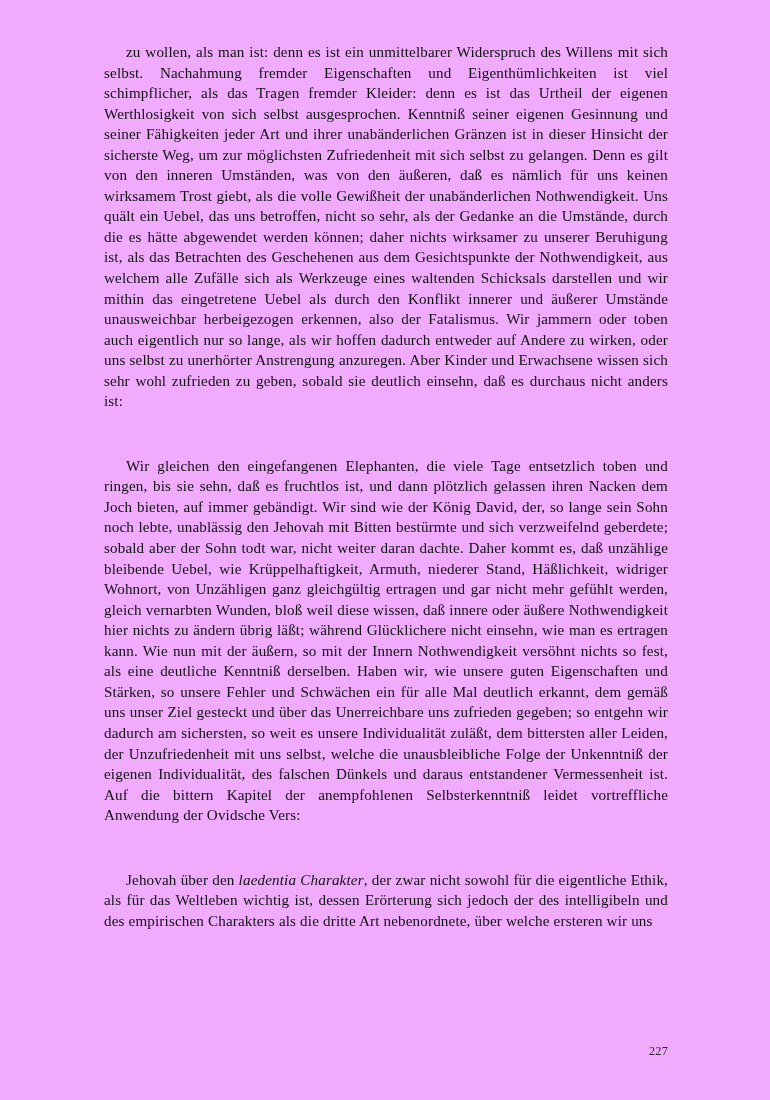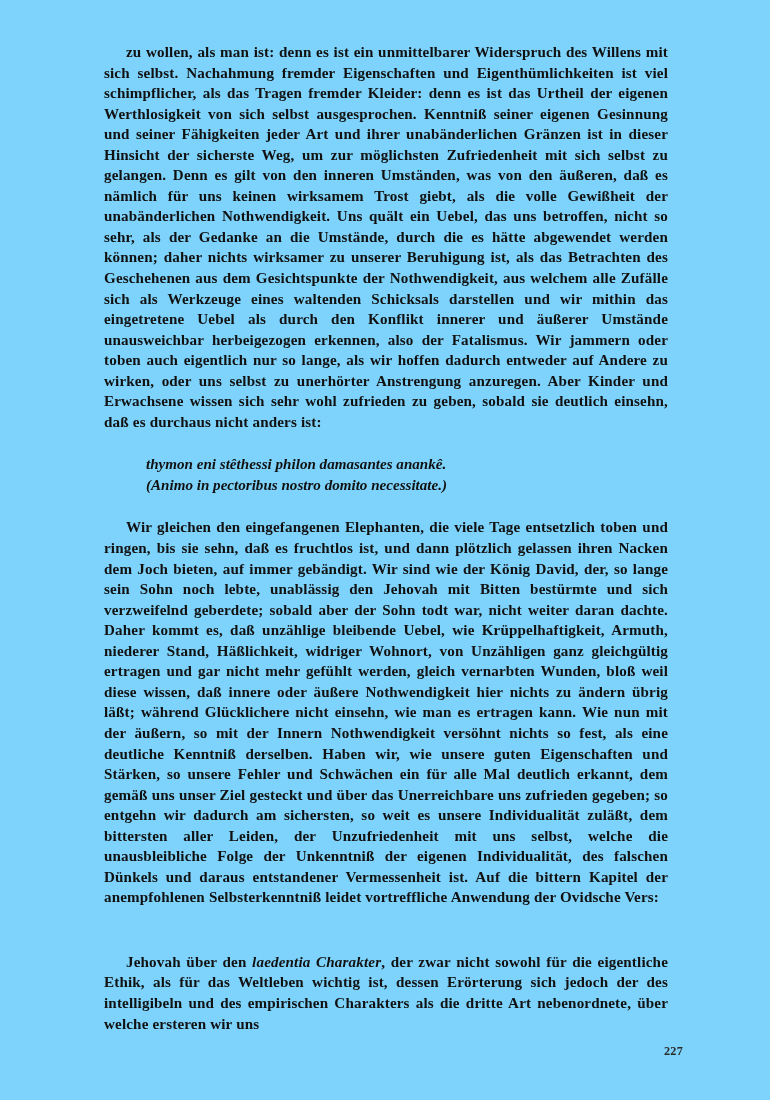--- a/index.html
+++ b/index.html
@@ -13,22 +13,21 @@
     position: relative;
     font-family: "Liberation Serif", "DejaVu Serif", serif;
     color: #111111;
     overflow: hidden;
   }
   #page {
     position: absolute;
     left: 0; top: 0;
     width: 770px;
     height: 1100px;
-    background: #7dd3fc;
-    font-weight: bold;
+    background: #f0abfc;
   }
   #textblock {
     position: absolute;
     left: 104px;
     top: 42px;
     width: 564px;
   }
   p.body {
     margin: 0;
     text-align: justify;
@@ -52,45 +51,41 @@
   }
   .quote .qline {
     display: block;
     white-space: nowrap;
   }
   .spacer-quote-top { height: 22px; }
   .spacer-quote-bot { height: 22px; }
   .it { font-style: italic; }
   #folio {
     position: absolute;
-    left: 15px;
+    left: 0;
     top: 1044px;
     width: 668px;
     text-align: right;
     font-size: 12.2px;
     font-family: "Liberation Serif", "DejaVu Serif", serif;
     color: #2a2a2a;
     letter-spacing: 0.02em;
   }
 </style>
 </head>
 <body>
 
 <div id="page">
 
   <div id="textblock">
 
     <p class="body indent">zu wollen, als man ist: denn es ist ein unmittelbarer Widerspruch des Willens mit sich selbst. Nachahmung fremder Eigenschaften und Eigenthümlichkeiten ist viel schimpflicher, als das Tragen fremder Kleider: denn es ist das Urtheil der eigenen Werthlosigkeit von sich selbst ausgesprochen. Kenntniß seiner eigenen Gesinnung und seiner Fähigkeiten jeder Art und ihrer unabänderlichen Gränzen ist in dieser Hinsicht der sicherste Weg, um zur möglichsten Zufriedenheit mit sich selbst zu gelangen. Denn es gilt von den inneren Umständen, was von den äußeren, daß es nämlich für uns keinen wirksamem Trost giebt, als die volle Gewißheit der unabänderlichen Nothwendigkeit. Uns quält ein Uebel, das uns betroffen, nicht so sehr, als der Gedanke an die Umstände, durch die es hätte abgewendet werden können; daher nichts wirksamer zu unserer Beruhigung ist, als das Betrachten des Geschehenen aus dem Gesichtspunkte der Nothwendigkeit, aus welchem alle Zufälle sich als Werkzeuge eines waltenden Schicksals darstellen und wir mithin das eingetretene Uebel als durch den Konflikt innerer und äußerer Umstände unausweichbar herbeigezogen erkennen, also der Fatalismus. Wir jammern oder toben auch eigentlich nur so lange, als wir hoffen dadurch entweder auf Andere zu wirken, oder uns selbst zu unerhörter Anstrengung anzuregen. Aber Kinder und Erwachsene wissen sich sehr wohl zufrieden zu geben, sobald sie deutlich einsehn, daß es durchaus nicht anders ist:</p>
 
     <div class="spacer-quote-top"></div>
 
-    <div class="quote">
-      <span class="qline">thymon eni stêthessi philon damasantes anankê.</span>
-      <span class="qline">(Animo in pectoribus nostro domito necessitate.)</span>
-    </div>
 
     <div class="spacer-quote-bot"></div>
 
     <p class="body indent">Wir gleichen den eingefangenen Elephanten, die viele Tage entsetzlich toben und ringen, bis sie sehn, daß es fruchtlos ist, und dann plötzlich gelassen ihren Nacken dem Joch bieten, auf immer gebändigt. Wir sind wie der König David, der, so lange sein Sohn noch lebte, unablässig den Jehovah mit Bitten bestürmte und sich verzweifelnd geberdete; sobald aber der Sohn todt war, nicht weiter daran dachte. Daher kommt es, daß unzählige bleibende Uebel, wie Krüppelhaftigkeit, Armuth, niederer Stand, Häßlichkeit, widriger Wohnort, von Unzähligen ganz gleichgültig ertragen und gar nicht mehr gefühlt werden, gleich vernarbten Wunden, bloß weil diese wissen, daß innere oder äußere Nothwendigkeit hier nichts zu ändern übrig läßt; während Glücklichere nicht einsehn, wie man es ertragen kann. Wie nun mit der äußern, so mit der Innern Nothwendigkeit versöhnt nichts so fest, als eine deutliche Kenntniß derselben. Haben wir, wie unsere guten Eigenschaften und Stärken, so unsere Fehler und Schwächen ein für alle Mal deutlich erkannt, dem gemäß uns unser Ziel gesteckt und über das Unerreichbare uns zufrieden gegeben; so entgehn wir dadurch am sichersten, so weit es unsere Individualität zuläßt, dem bittersten aller Leiden, der Unzufriedenheit mit uns selbst, welche die unausbleibliche Folge der Unkenntniß der eigenen Individualität, des falschen Dünkels und daraus entstandener Vermessenheit ist. Auf die bittern Kapitel der anempfohlenen Selbsterkenntniß leidet vortreffliche Anwendung der Ovidsche Vers:</p>
 
     <div class="spacer-quote-top"></div>
 
     <div class="quote">
     </div>
 

